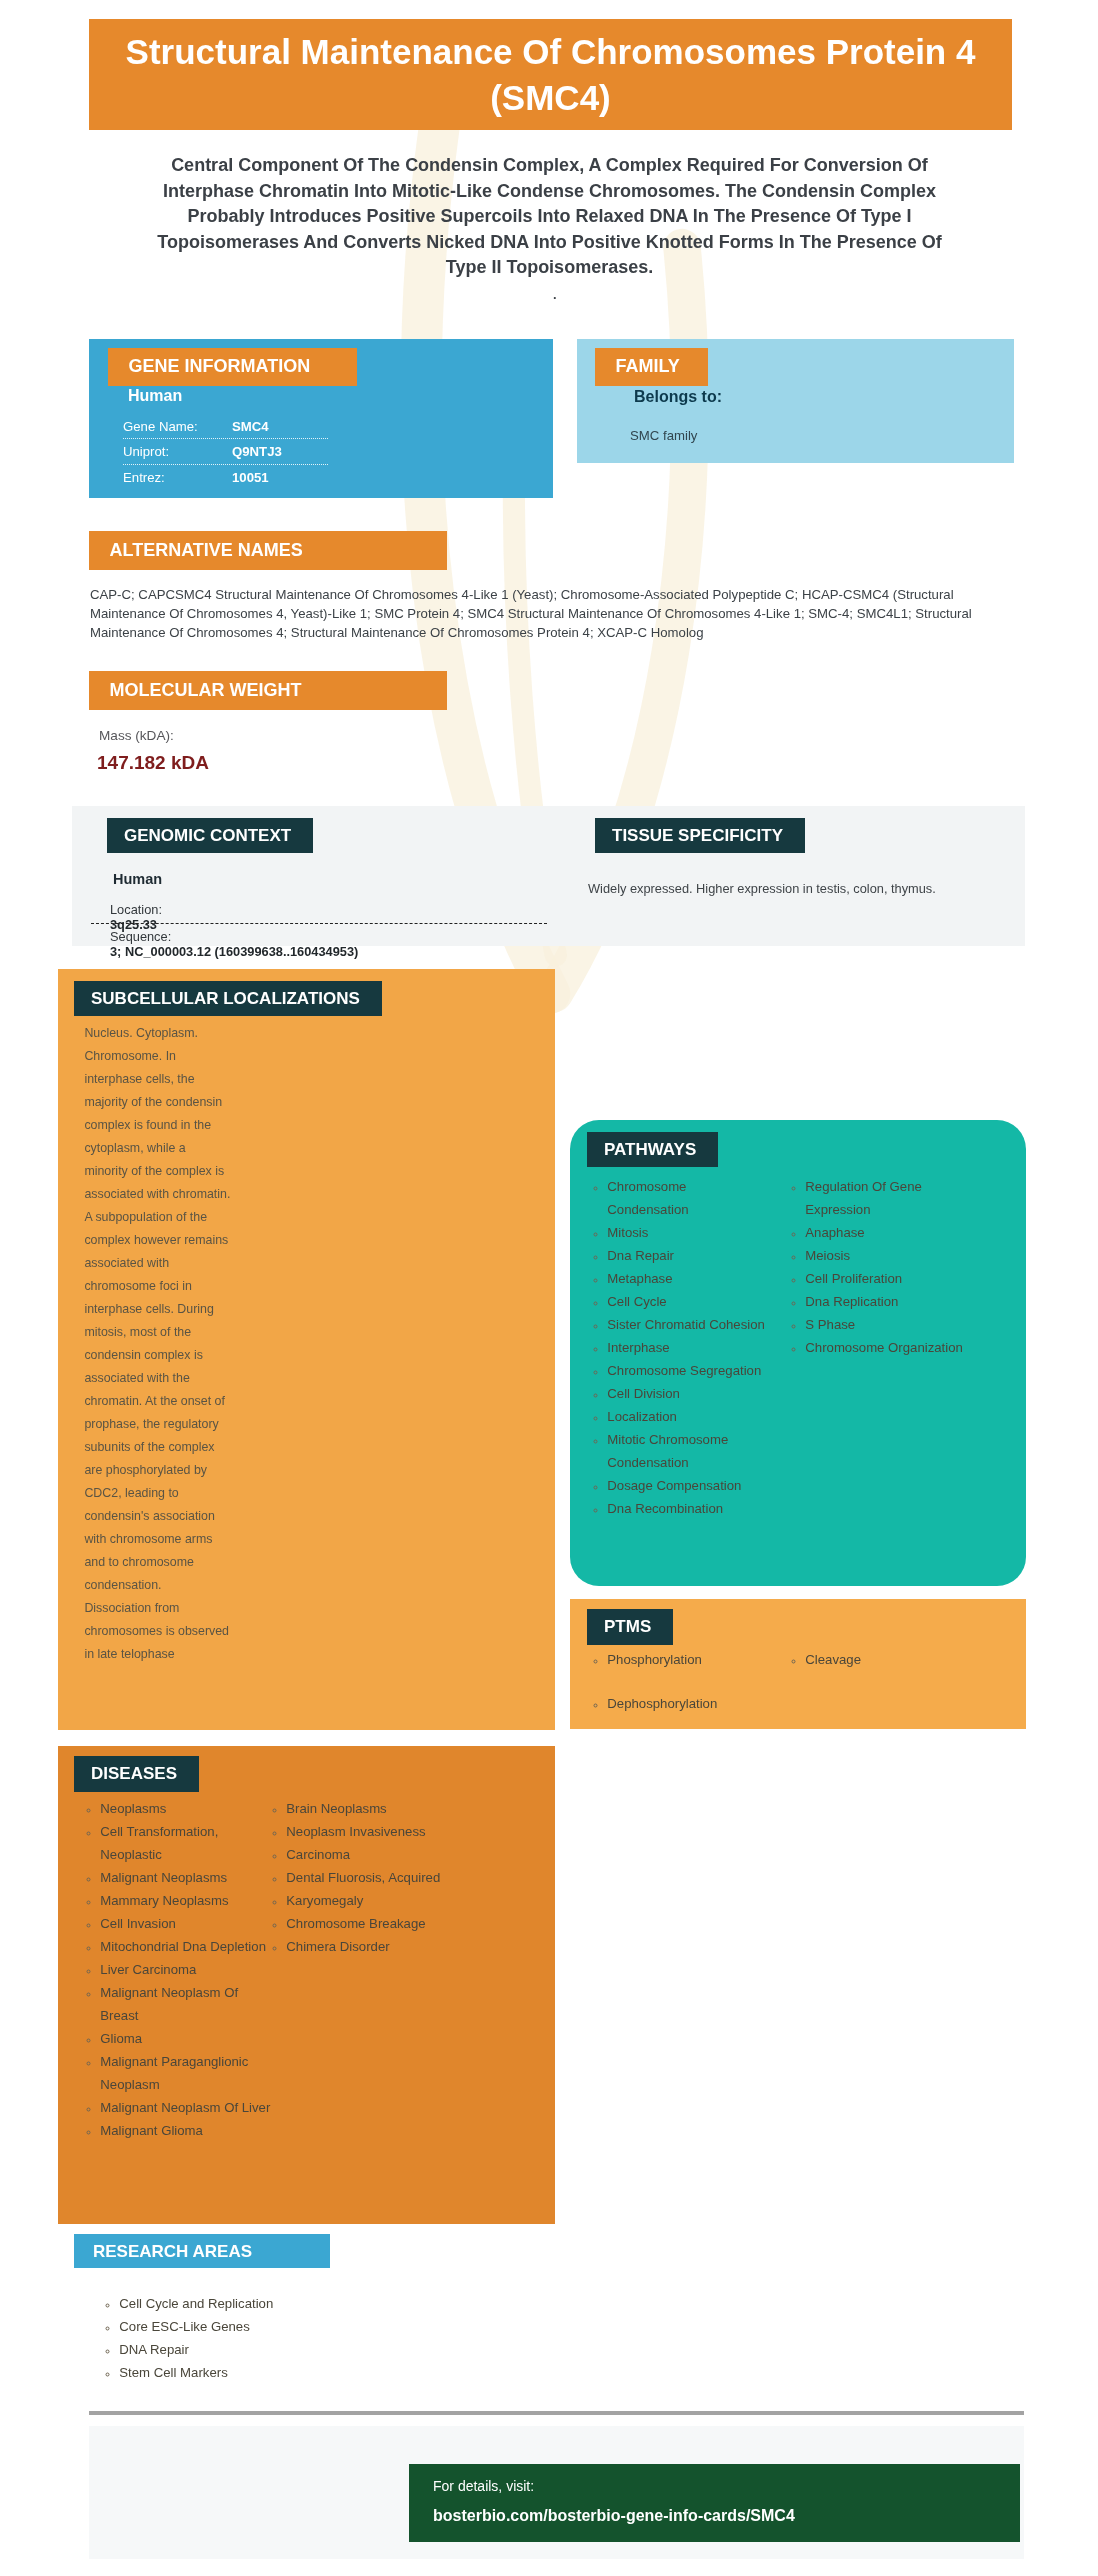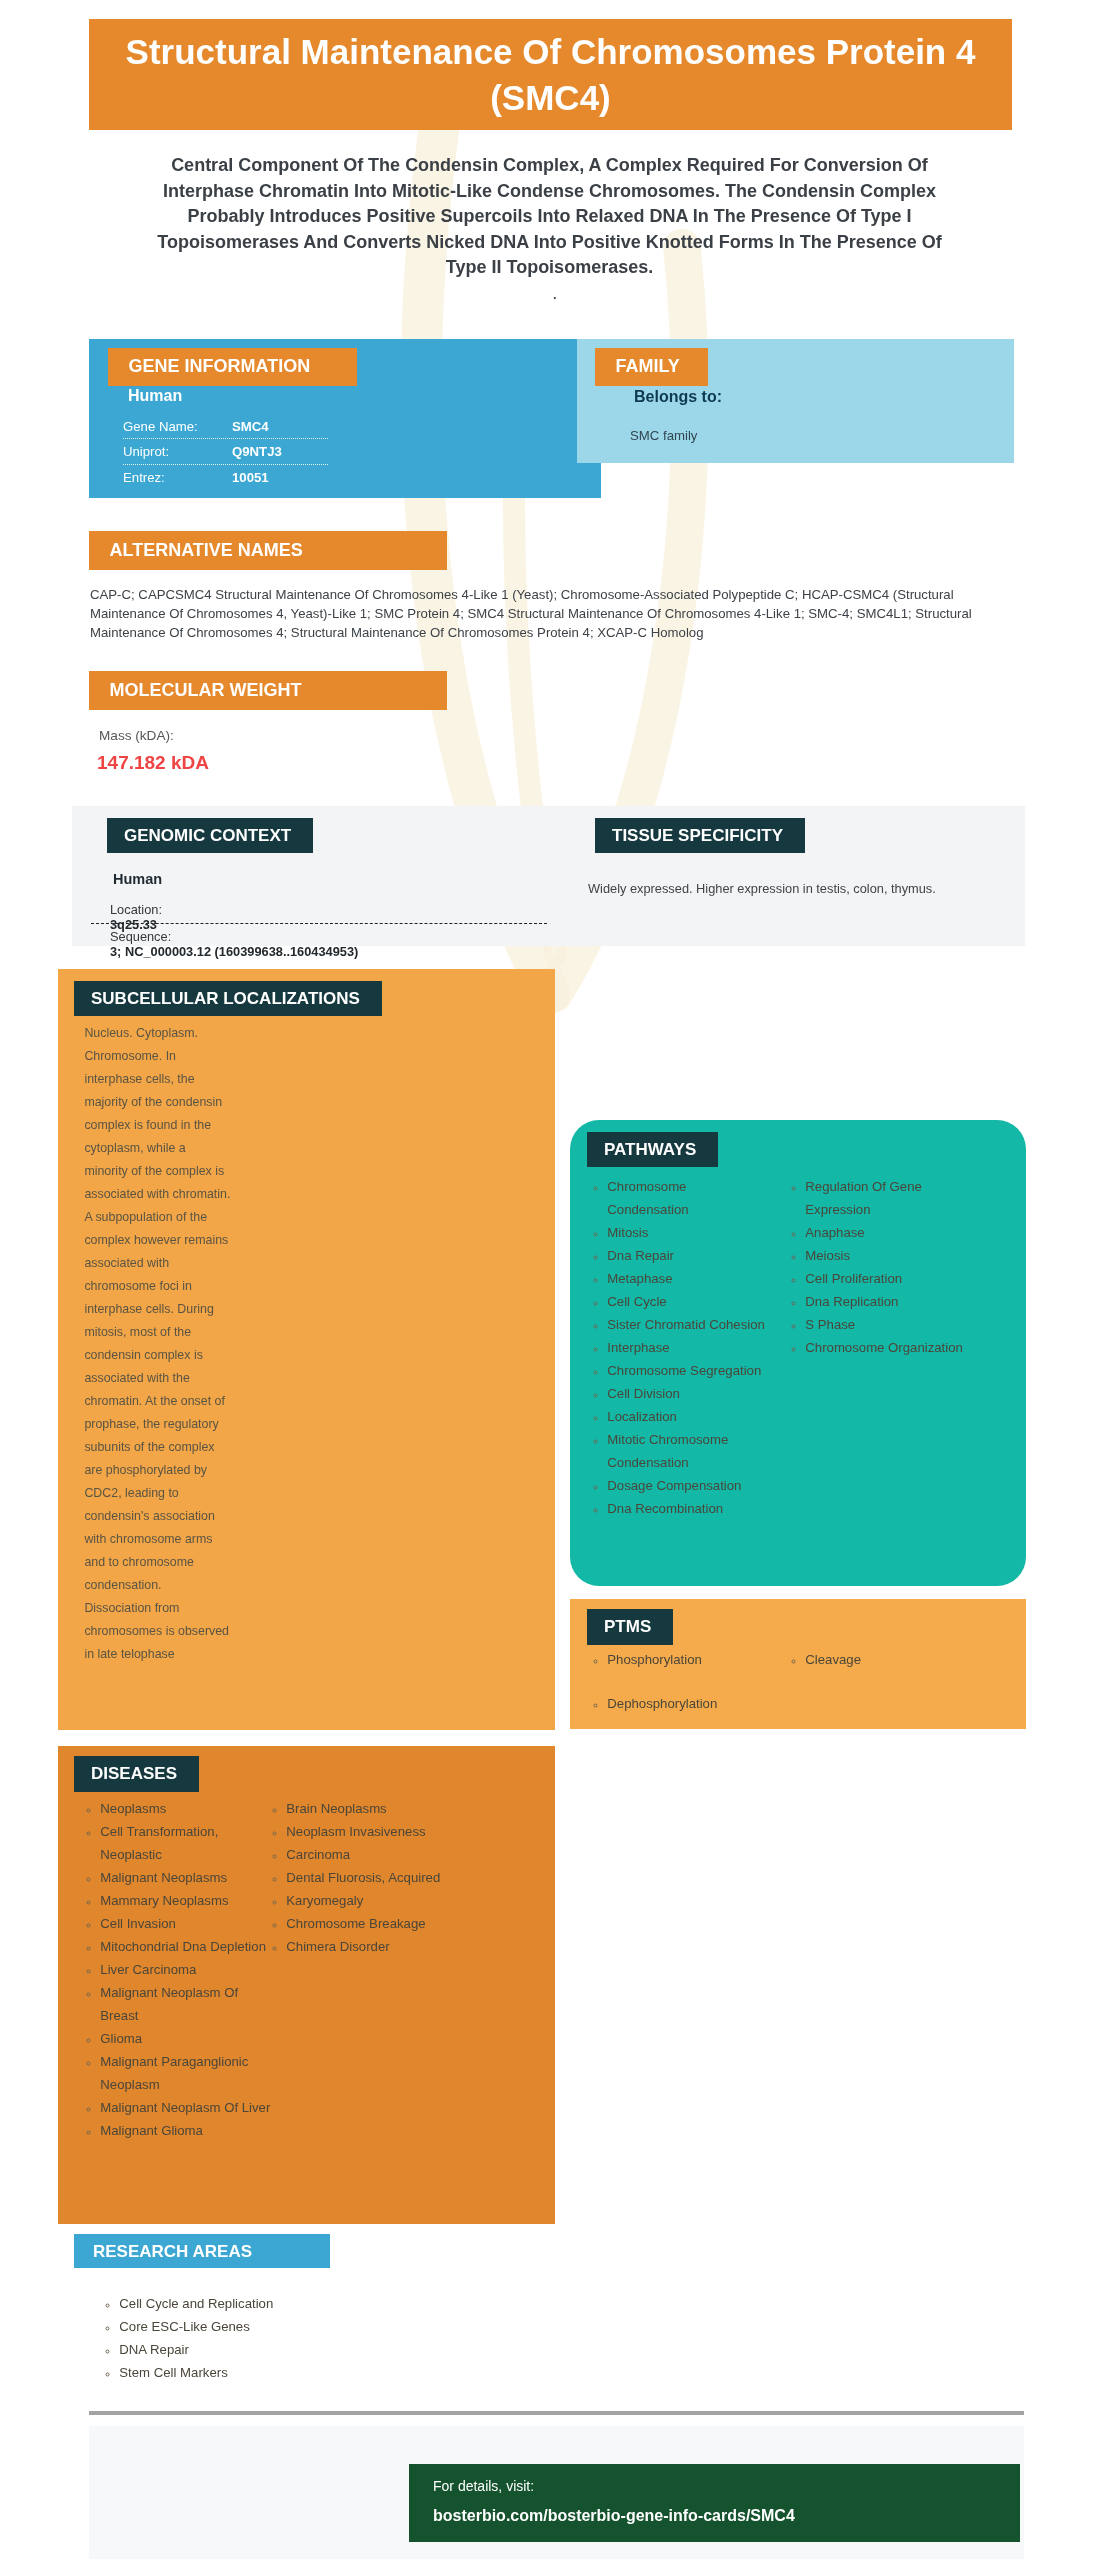--- a/index.html
+++ b/index.html
@@ -23,41 +23,41 @@
   .orange-bar{background:#e6892c;color:#ffffff;font-weight:bold;font-size:18px;
               padding:8.5px 0 8.5px 20.5px;box-sizing:border-box;}
   
   .teal-bar{background:#16393f;color:#ffffff;font-weight:bold;font-size:17px;
             padding:7.7px 22px 7.7px 17px;display:inline-block;}
   
   .blue-bar{background:#3ba7d2;color:#ffffff;font-weight:bold;font-size:17px;
             padding:7.7px 0 7.7px 19px;box-sizing:border-box;}
 
   
-  .gene-box{left:89px;top:339px;width:464px;height:159px;background:#3ba7d2;padding-left:48px;}
+  .gene-box{left:89px;top:339px;width:464px;height:159px;background:#3ba7d2;}
   .gene-box .hdr{position:absolute;left:19px;top:8.5px;width:249px;}
   .gene-species{position:absolute;left:39px;top:48px;color:#ffffff;font-weight:bold;font-size:16px;}
   .gene-rows{position:absolute;left:34px;top:75px;width:205px;color:#ffffff;font-size:13.2px;}
   .gene-row{display:flex;padding:5.1px 0 4.3px 0;}
   .gene-row.sep{border-bottom:0.9px dotted rgba(255,255,255,0.85);}
   .gene-row .lbl{width:109px;}
   .gene-row .val{font-weight:bold;}
 
   
   .family-box{left:577px;top:339px;width:437px;height:124px;background:#9cd6e9;}
   .family-box .hdr{position:absolute;left:18px;top:8.5px;width:113px;}
   .belongs{position:absolute;left:57px;top:49px;color:#0d3a4d;font-weight:bold;font-size:16px;}
   .family-value{position:absolute;left:53px;top:89px;color:#31464f;font-size:13.2px;}
 
   .alt-header{left:89px;top:531px;width:358px;height:39px;}
   .alt-text{left:90px;top:585px;width:894px;color:#3c4247;font-size:13.2px;line-height:19px;}
 
   .mw-header{left:89px;top:671px;width:358px;height:39px;}
   .mass-label{left:99px;top:728px;color:#56565a;font-size:13.6px;}
-  .mass-value{left:97px;top:752px;color:#ef4444;font-size:19px;font-weight:bold;}
+  .mass-value{left:97px;top:752px;color:#7f1d1d;font-size:19px;font-weight:bold;}
 
   
   .gray-panel{left:72px;top:806px;width:953px;height:140px;background:#f2f4f5;}
   .gc-header{position:absolute;left:35px;top:12px;}
   .gc-species{position:absolute;left:41px;top:65px;color:#1f2b33;font-weight:bold;font-size:14.5px;}
   .gc-row{position:absolute;left:38px;color:#33383c;font-size:12.8px;display:flex;flex-direction:column;}
   .gc-row .lbl{width:75px;}
   .gc-row .val{font-weight:bold;color:#22282c;}
   .gc-dashed{position:absolute;left:19px;top:117px;width:456px;border-top:1.7px dashed #222222;}
   .ts-header{position:absolute;left:523px;top:12px;}

